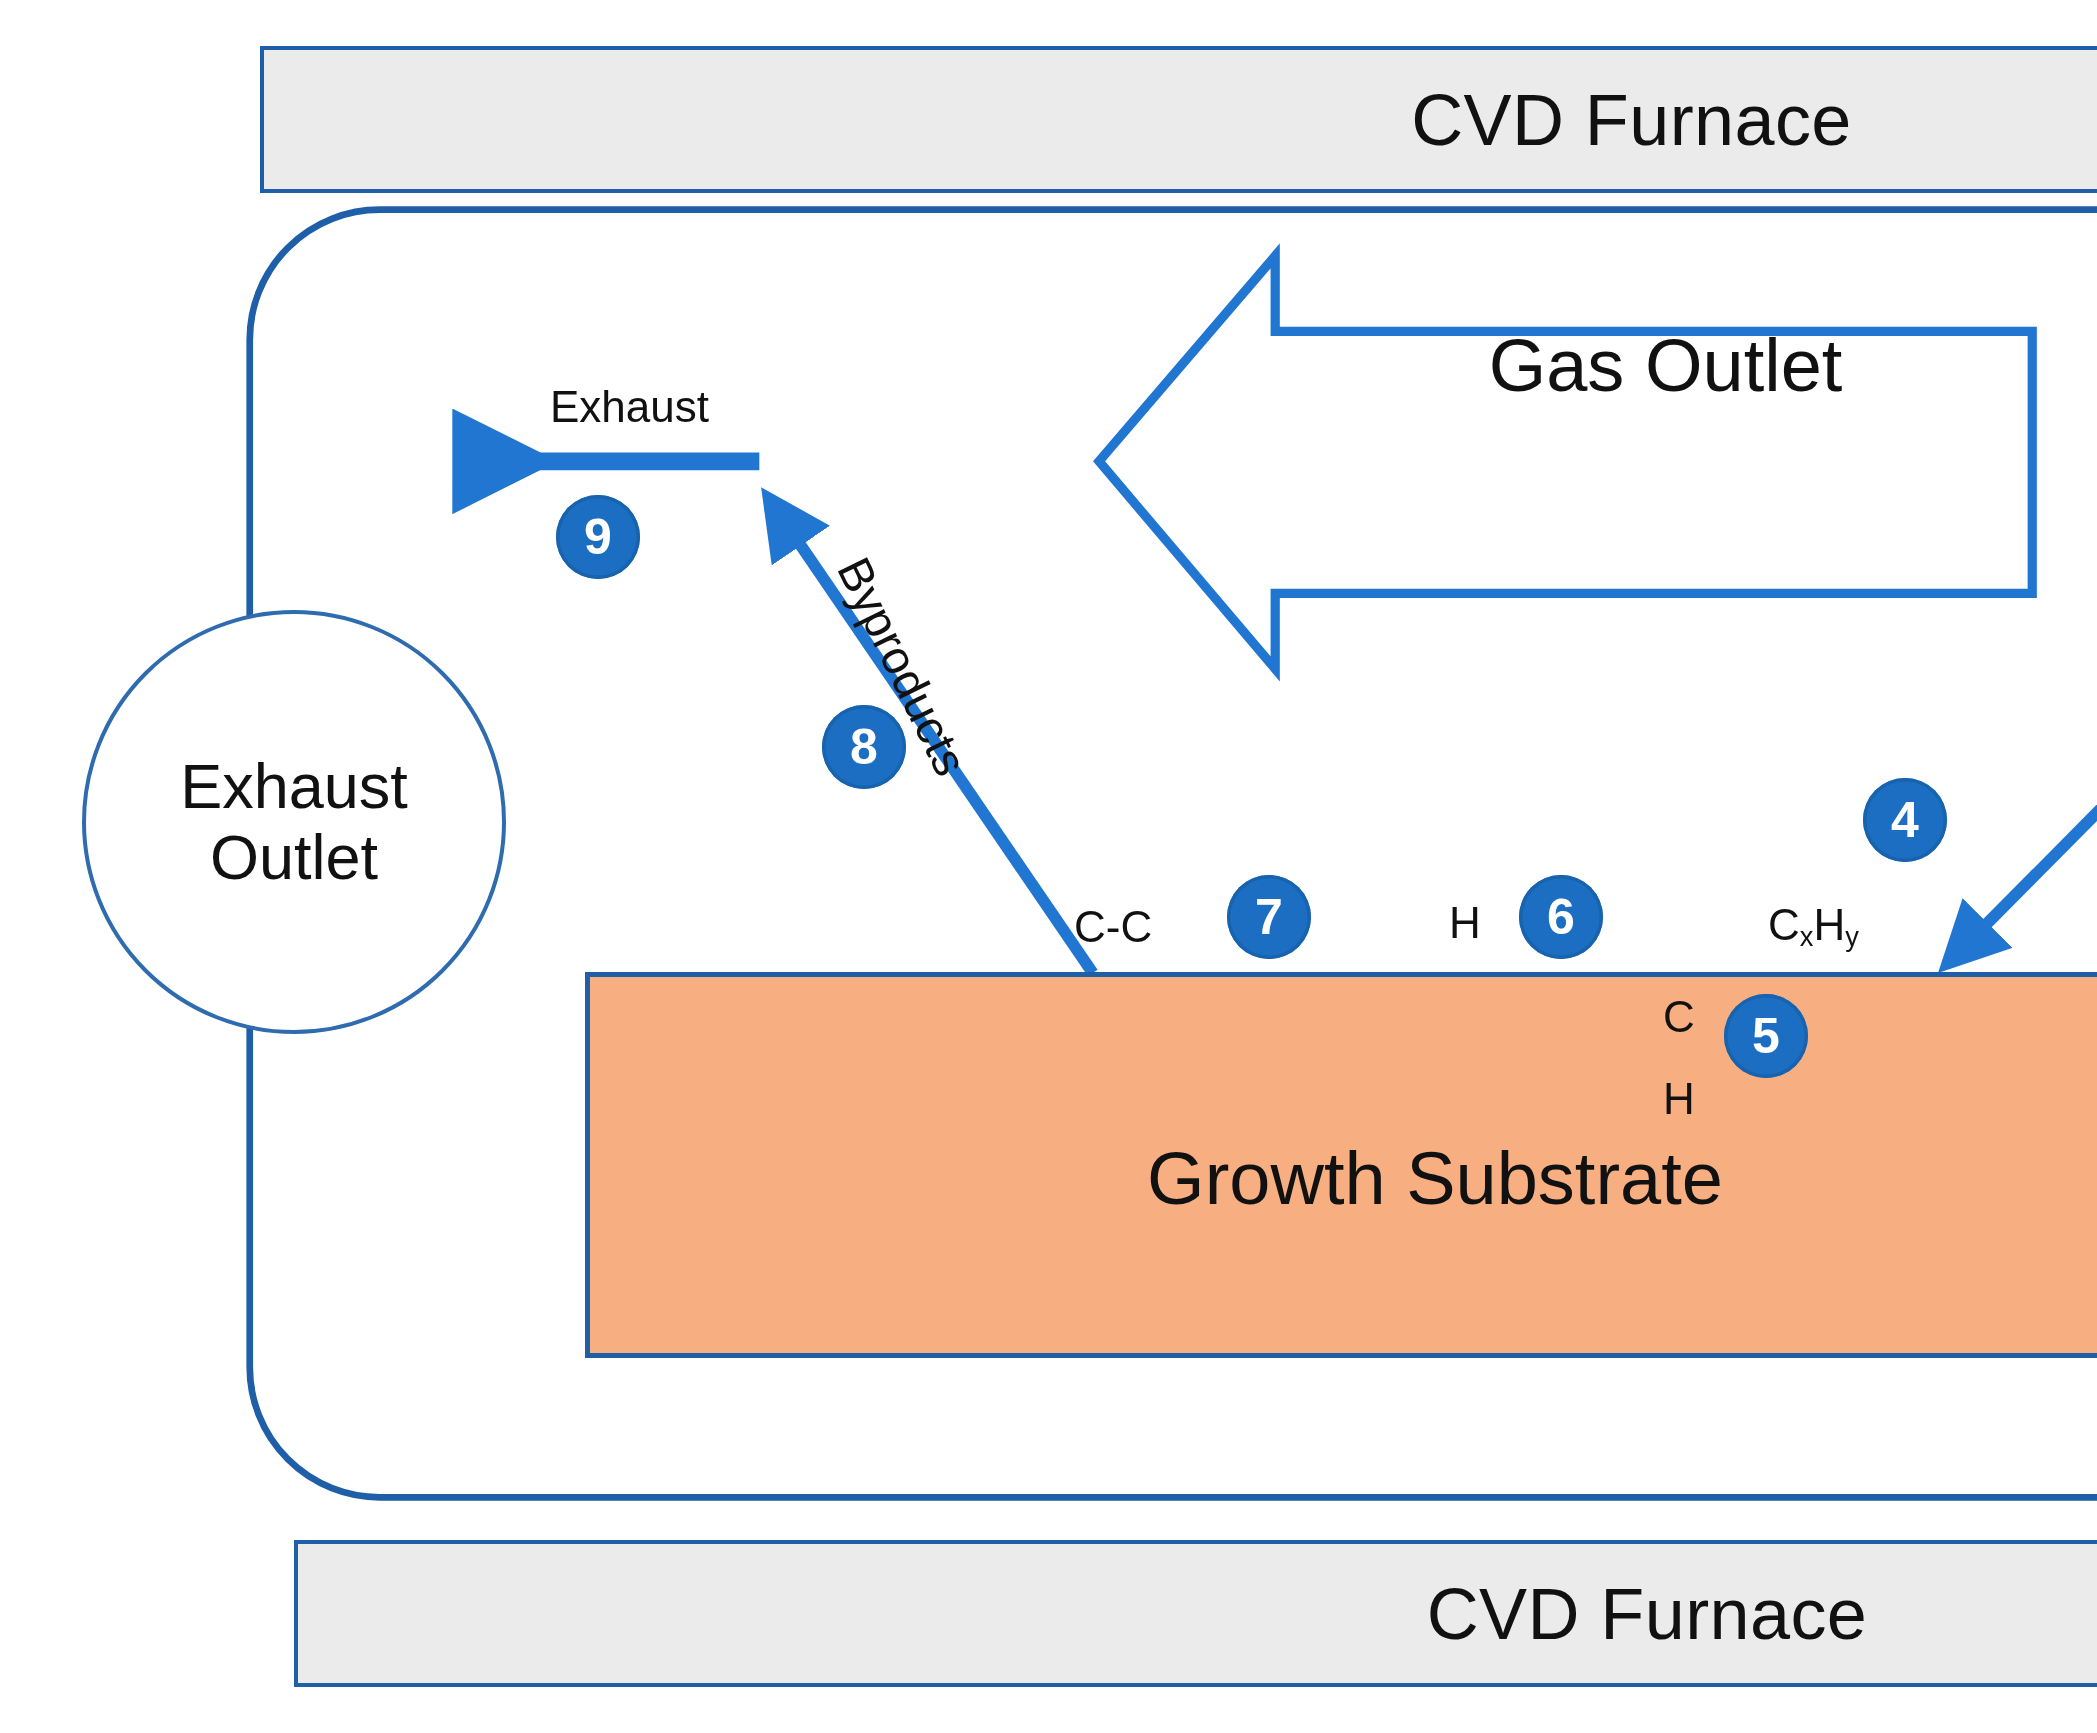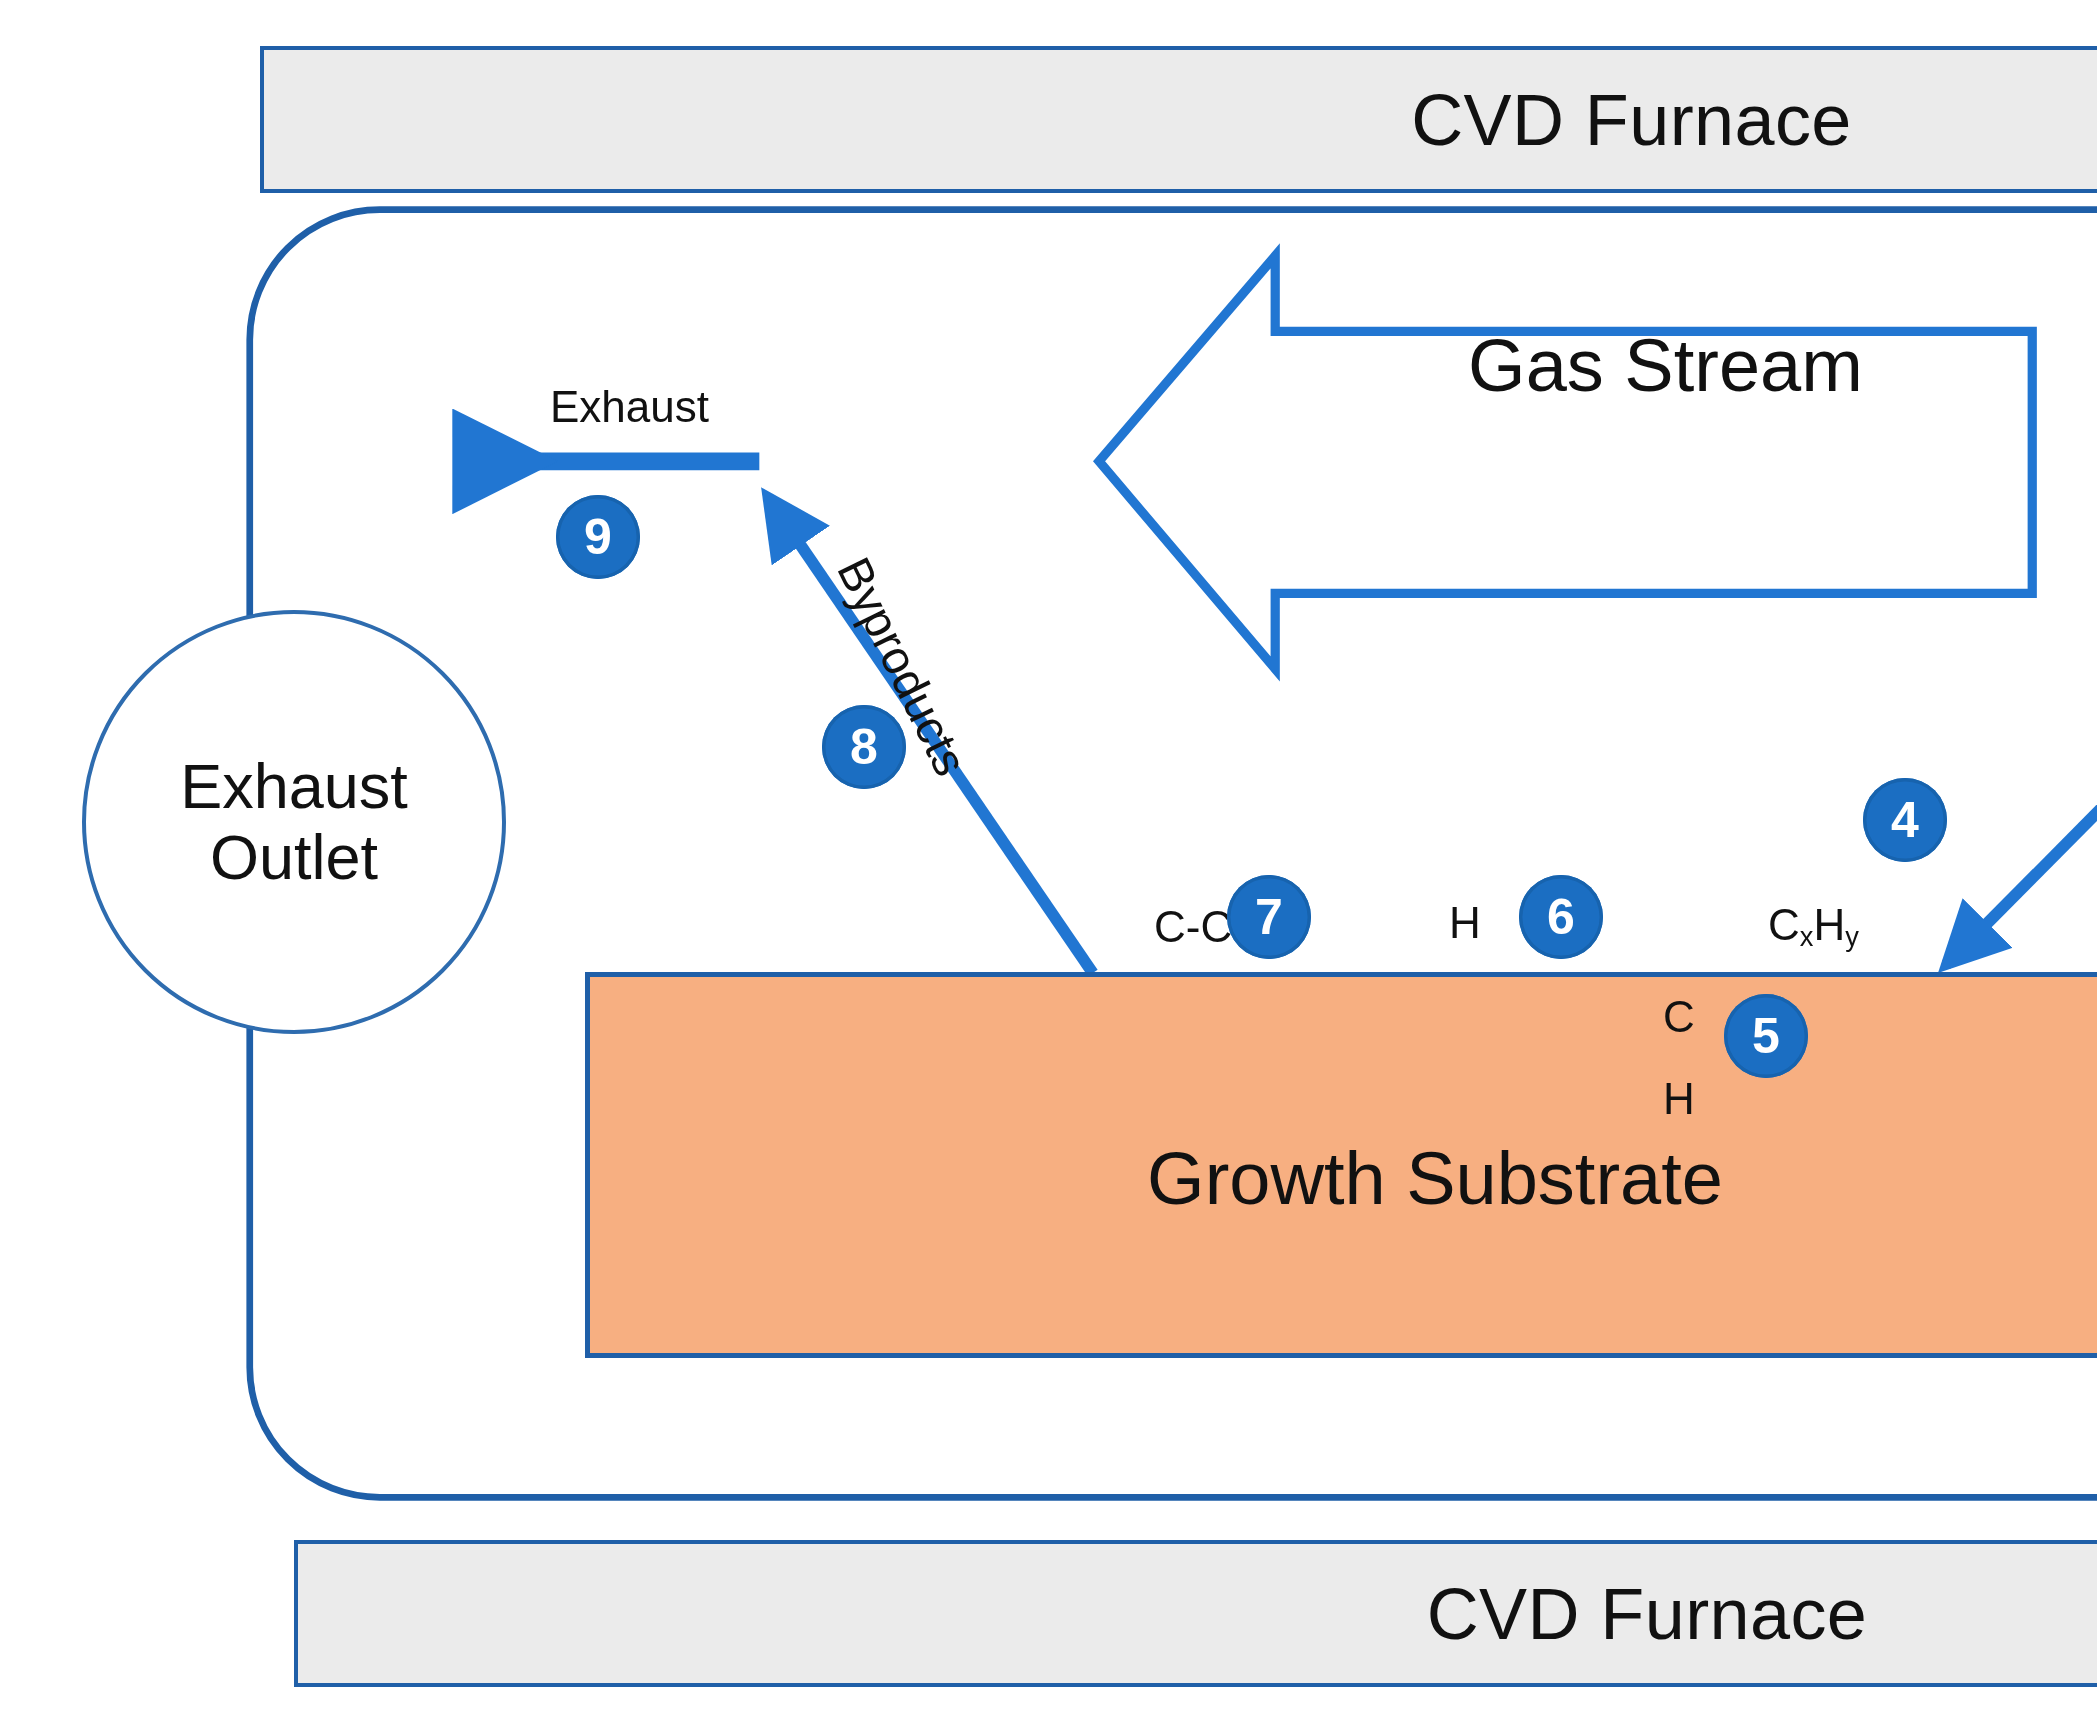--- a/index.html
+++ b/index.html
@@ -179,27 +179,27 @@
     <span class="port-label">Exhaust
 Outlet</span>
   </div>
 
   <div id="growth-substrate">
     <div id="growth-substrate-label">
       <span id="substrate-text-shift">Growth Substrate</span>
     </div>
   </div>
 
-  <div id="gas-stream-label">Gas Stream</div>
+  <div id="gas-stream-label">Gas Outlet</div>
 
   <div class="annot" style="left:550px; top:384px;">Exhaust</div>
 
   <div class="annot rot-byproducts" style="left:873px; top:550px;">Byproducts</div>
 
-  <div class="annot" style="left:1154px; top:904px;">C-C</div>
+  <div class="annot" style="left:1074px; top:904px;">C-C</div>
 
   <div class="annot" style="left:1449px; top:900px;">H</div>
 
   <div class="annot" style="left:1768px; top:902px;">
     <span>C</span><sub>x</sub><span>H</span><sub>y</sub>
   </div>
 
   <div class="annot" style="left:1663px; top:994px;">C</div>
 
   <div class="annot" style="left:1663px; top:1076px;">H</div>

